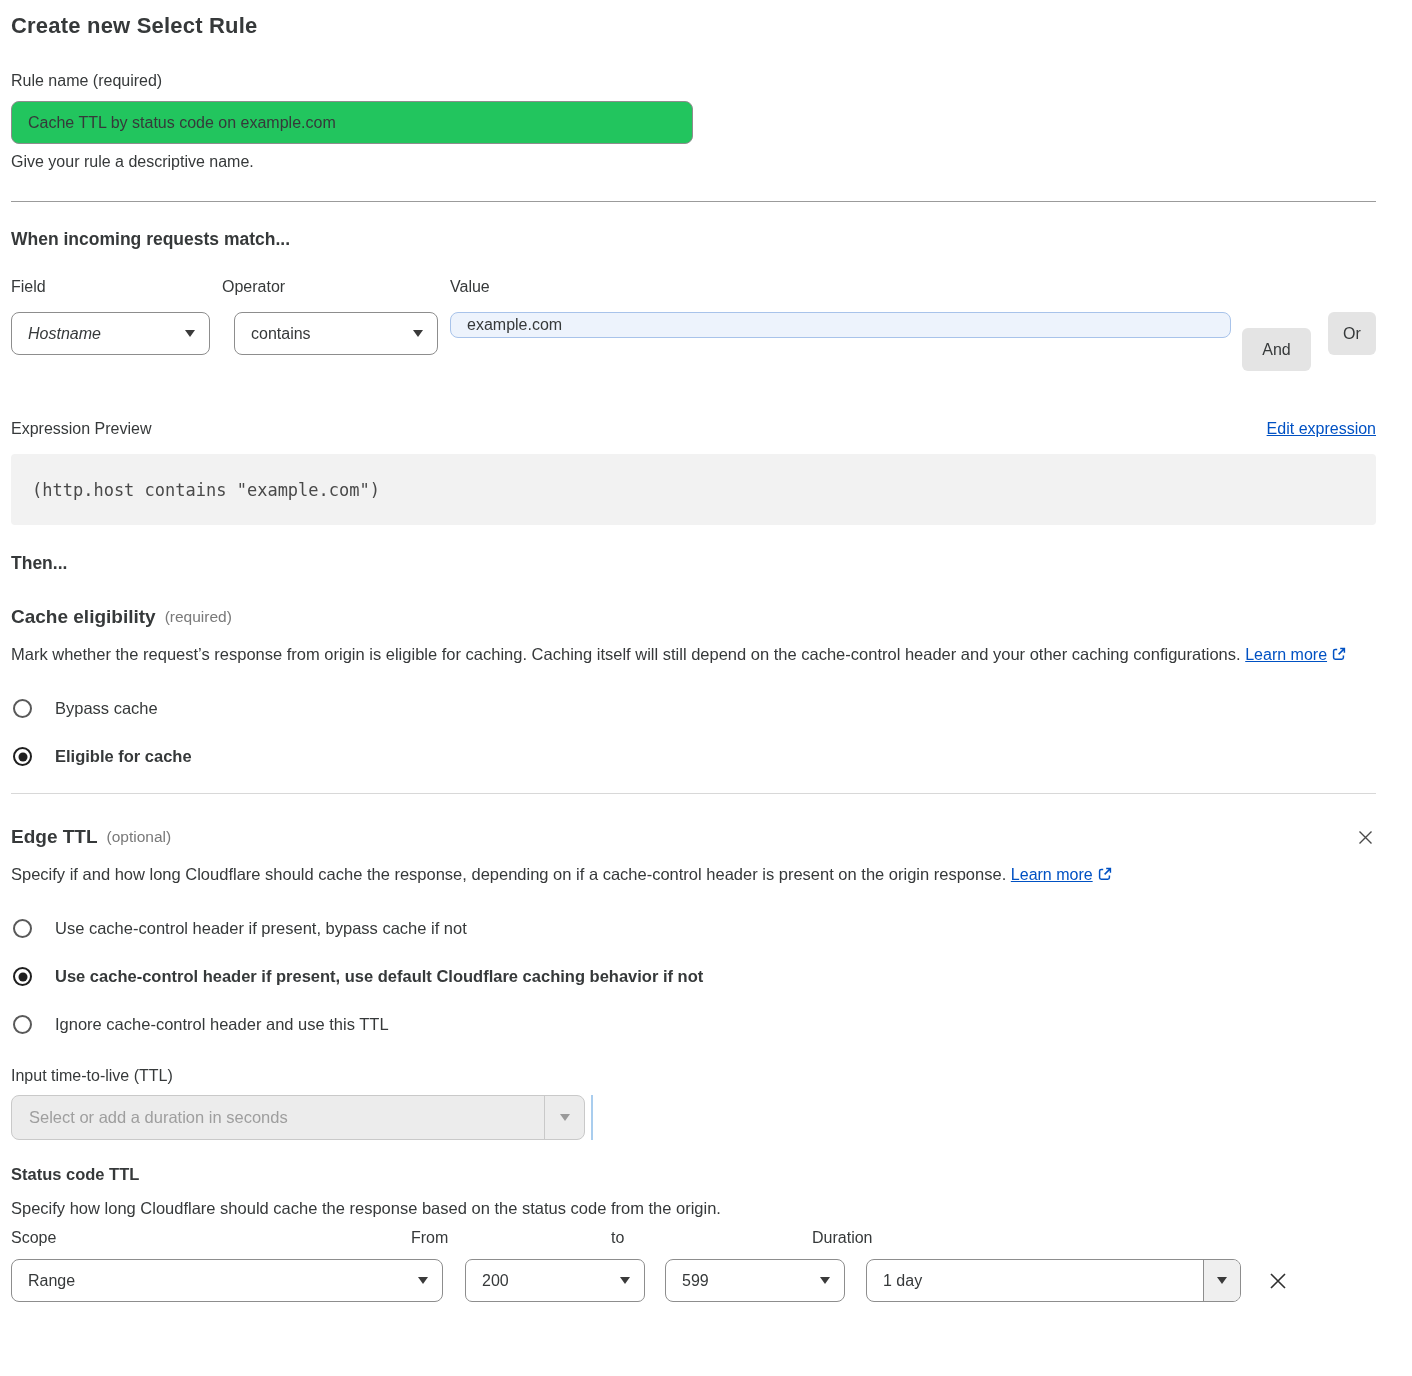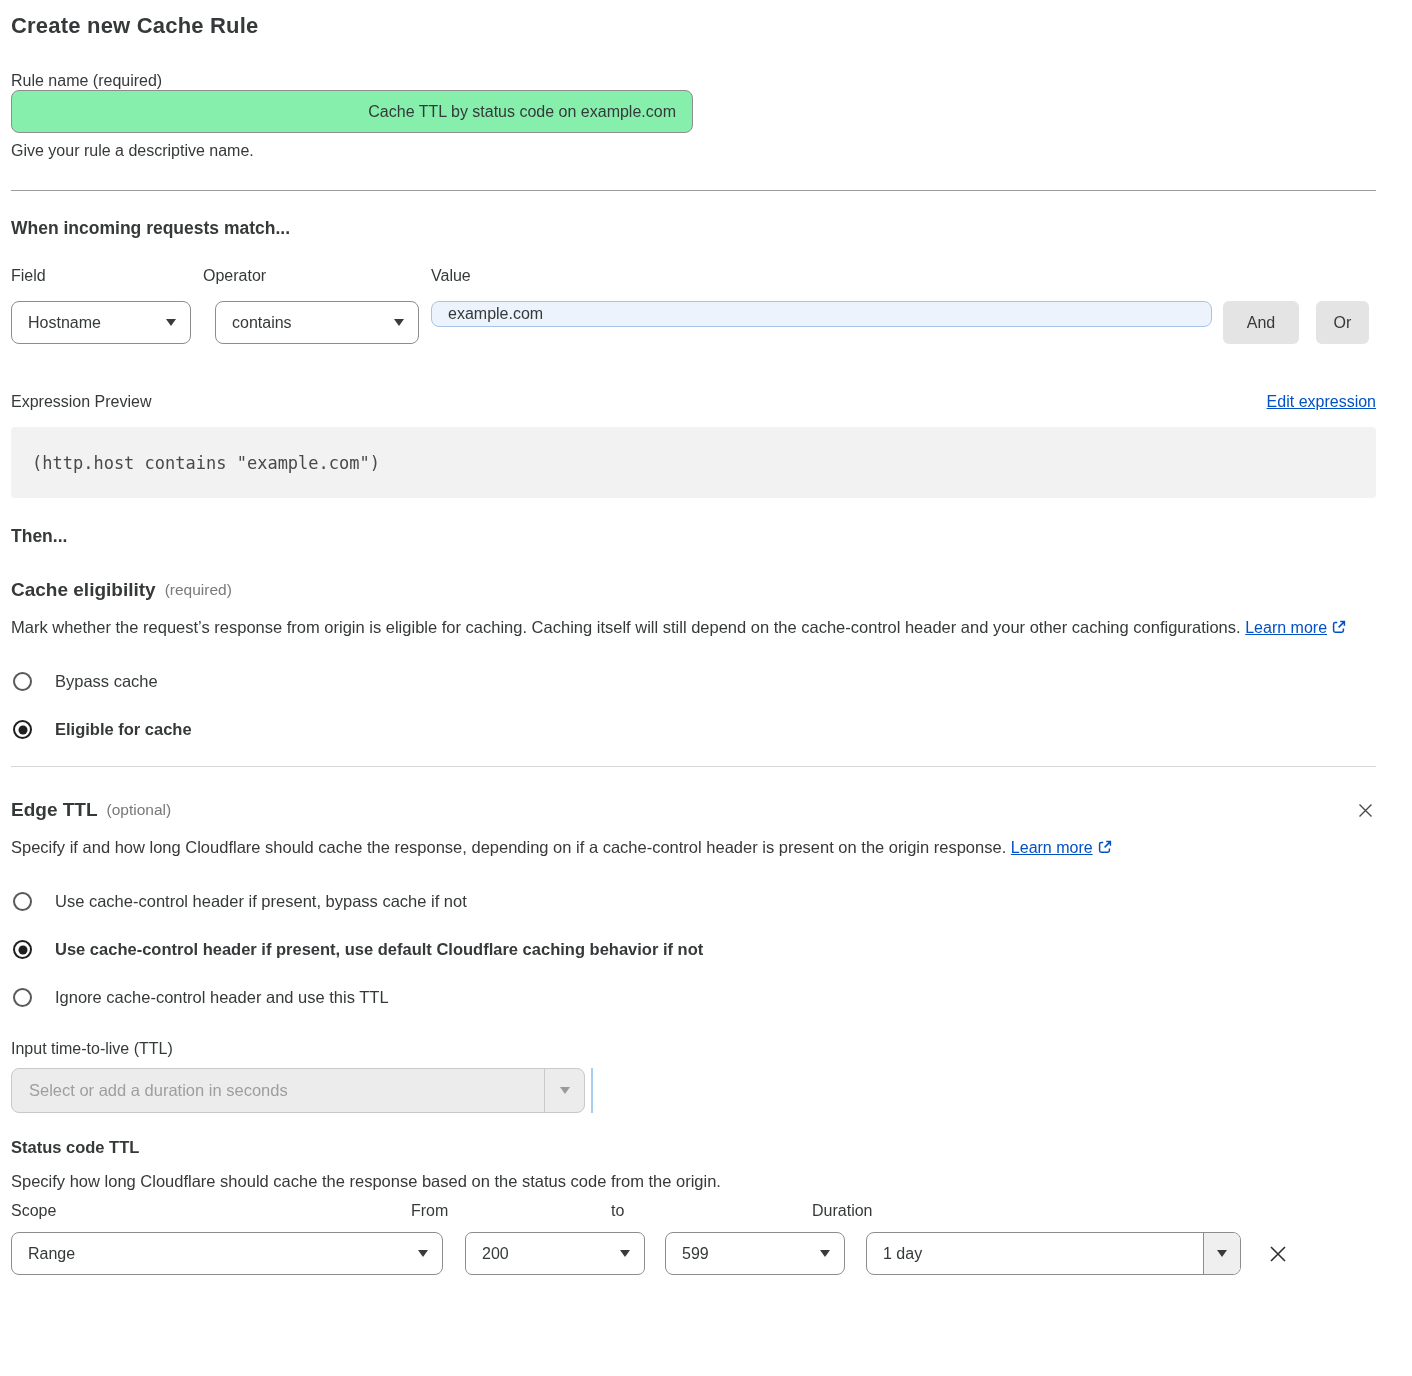--- a/index.html
+++ b/index.html
@@ -15,38 +15,38 @@
   body{
     width:1412px;height:1376px;overflow:hidden;
     font-family:"Liberation Sans","DejaVu Sans",sans-serif;
     color:var(--ink);
     padding:13px 36px 0 11px;
   }
   .page-title{font-size:22px;font-weight:bold;letter-spacing:.2px;}
   .field-label{font-size:16px;margin-top:0;}
   .rule-name-label{margin-top:33px;}
   .text-input{
-    width:682px;height:43px;
+    margin-top:11px;width:682px;height:43px;
     border:1px solid var(--border);border-radius:8px;
     font-size:16px;color:var(--ink);padding:0 16px;
     font-family:"Liberation Sans","DejaVu Sans",sans-serif;
-    background:#86efac;outline:none;display:block;text-align:right;
+    background:#22c55e;outline:none;display:block;
   }
   .help-text{font-size:16px;margin-top:9px;color:var(--ink);}
   .divider1{border:none;border-top:1px solid #9b9b9b;margin:30px 0 0 0;}
   .divider2{border:none;border-top:1px solid #d8d8d8;margin:27px 0 0 0;}
   .section-heading{font-size:17.5px;font-weight:bold;margin-top:27px;}
   .match-row{display:flex;align-items:flex-start;margin-top:28px;}
   .match-col .field-label{margin-bottom:16px;}
   .select-box{
     height:43px;border:1px solid var(--border);border-radius:8px;background:#fff;
     display:flex;align-items:center;justify-content:space-between;
     padding:0 14px 0 16px;font-size:16px;color:var(--ink);cursor:pointer;
   }
-  .w-field{width:180px;}
+  .w-field{width:199px;font-style:italic;}
   .w-operator{width:204px;margin-left:24px;}
   .col-value{margin-left:12px;}
   .value-input{
     width:781px;height:26px;border:1px solid var(--value-border);
     border-radius:8px;background:var(--value-bg);
     font-size:16px;color:var(--ink);padding:0 16px;outline:none;display:block;
     font-family:"Liberation Sans","DejaVu Sans",sans-serif;
   }
   .value-hint{font-size:16px;margin-top:8px;}
   .pill-btn{
@@ -112,21 +112,21 @@
     border:1px solid var(--border);border-radius:8px;background:#fff;
     display:flex;align-items:stretch;overflow:hidden;cursor:pointer;
   }
   .combo-duration .combo-text{flex:1;display:flex;align-items:center;padding:0 16px;font-size:16px;color:var(--ink);}
   .combo-duration .combo-arrow{width:37px;border-left:1px solid var(--border);background:#efefef;display:flex;align-items:center;justify-content:center;}
   .row-x{margin-left:25px;cursor:pointer;line-height:0;}
 </style>
 </head>
 <body>
 
-<h1 class="page-title">Create new Cache Rule</h1>
+<h1 class="page-title">Create new Select Rule</h1>
 
 <div class="field-label rule-name-label">Rule name (required)</div>
 <input class="text-input" type="text" value="Cache TTL by status code on example.com" style="">
 <div class="help-text">Give your rule a descriptive name.</div>
 
 <hr class="divider1">
 
 <h2 class="section-heading">When incoming requests match...</h2>
 
 <div class="match-row">
@@ -143,21 +143,21 @@
       <span>contains</span>
       <span class="tri"></span>
     </div>
   </div>
   <div class="match-col col-value">
     <div class="field-label">Value</div>
     <div style="margin-top:16px;">
       <input class="value-input" type="text" value="example.com" style="">
     </div>
   </div>
-  <button class="pill-btn and-btn" style="margin-top:34px;">And</button>
+  <button class="pill-btn and-btn" style="margin-top:50px;">And</button>
   <button class="pill-btn or-btn" style="margin-top:34px;">Or</button>
 </div>
 
 <div class="expr-head">
   <div class="expr-label">Expression Preview</div>
   <a class="link">Edit expression</a>
 </div>
 <div class="expr-box">
   <span class="expr-code">(http.host contains "example.com")</span>
 </div>

